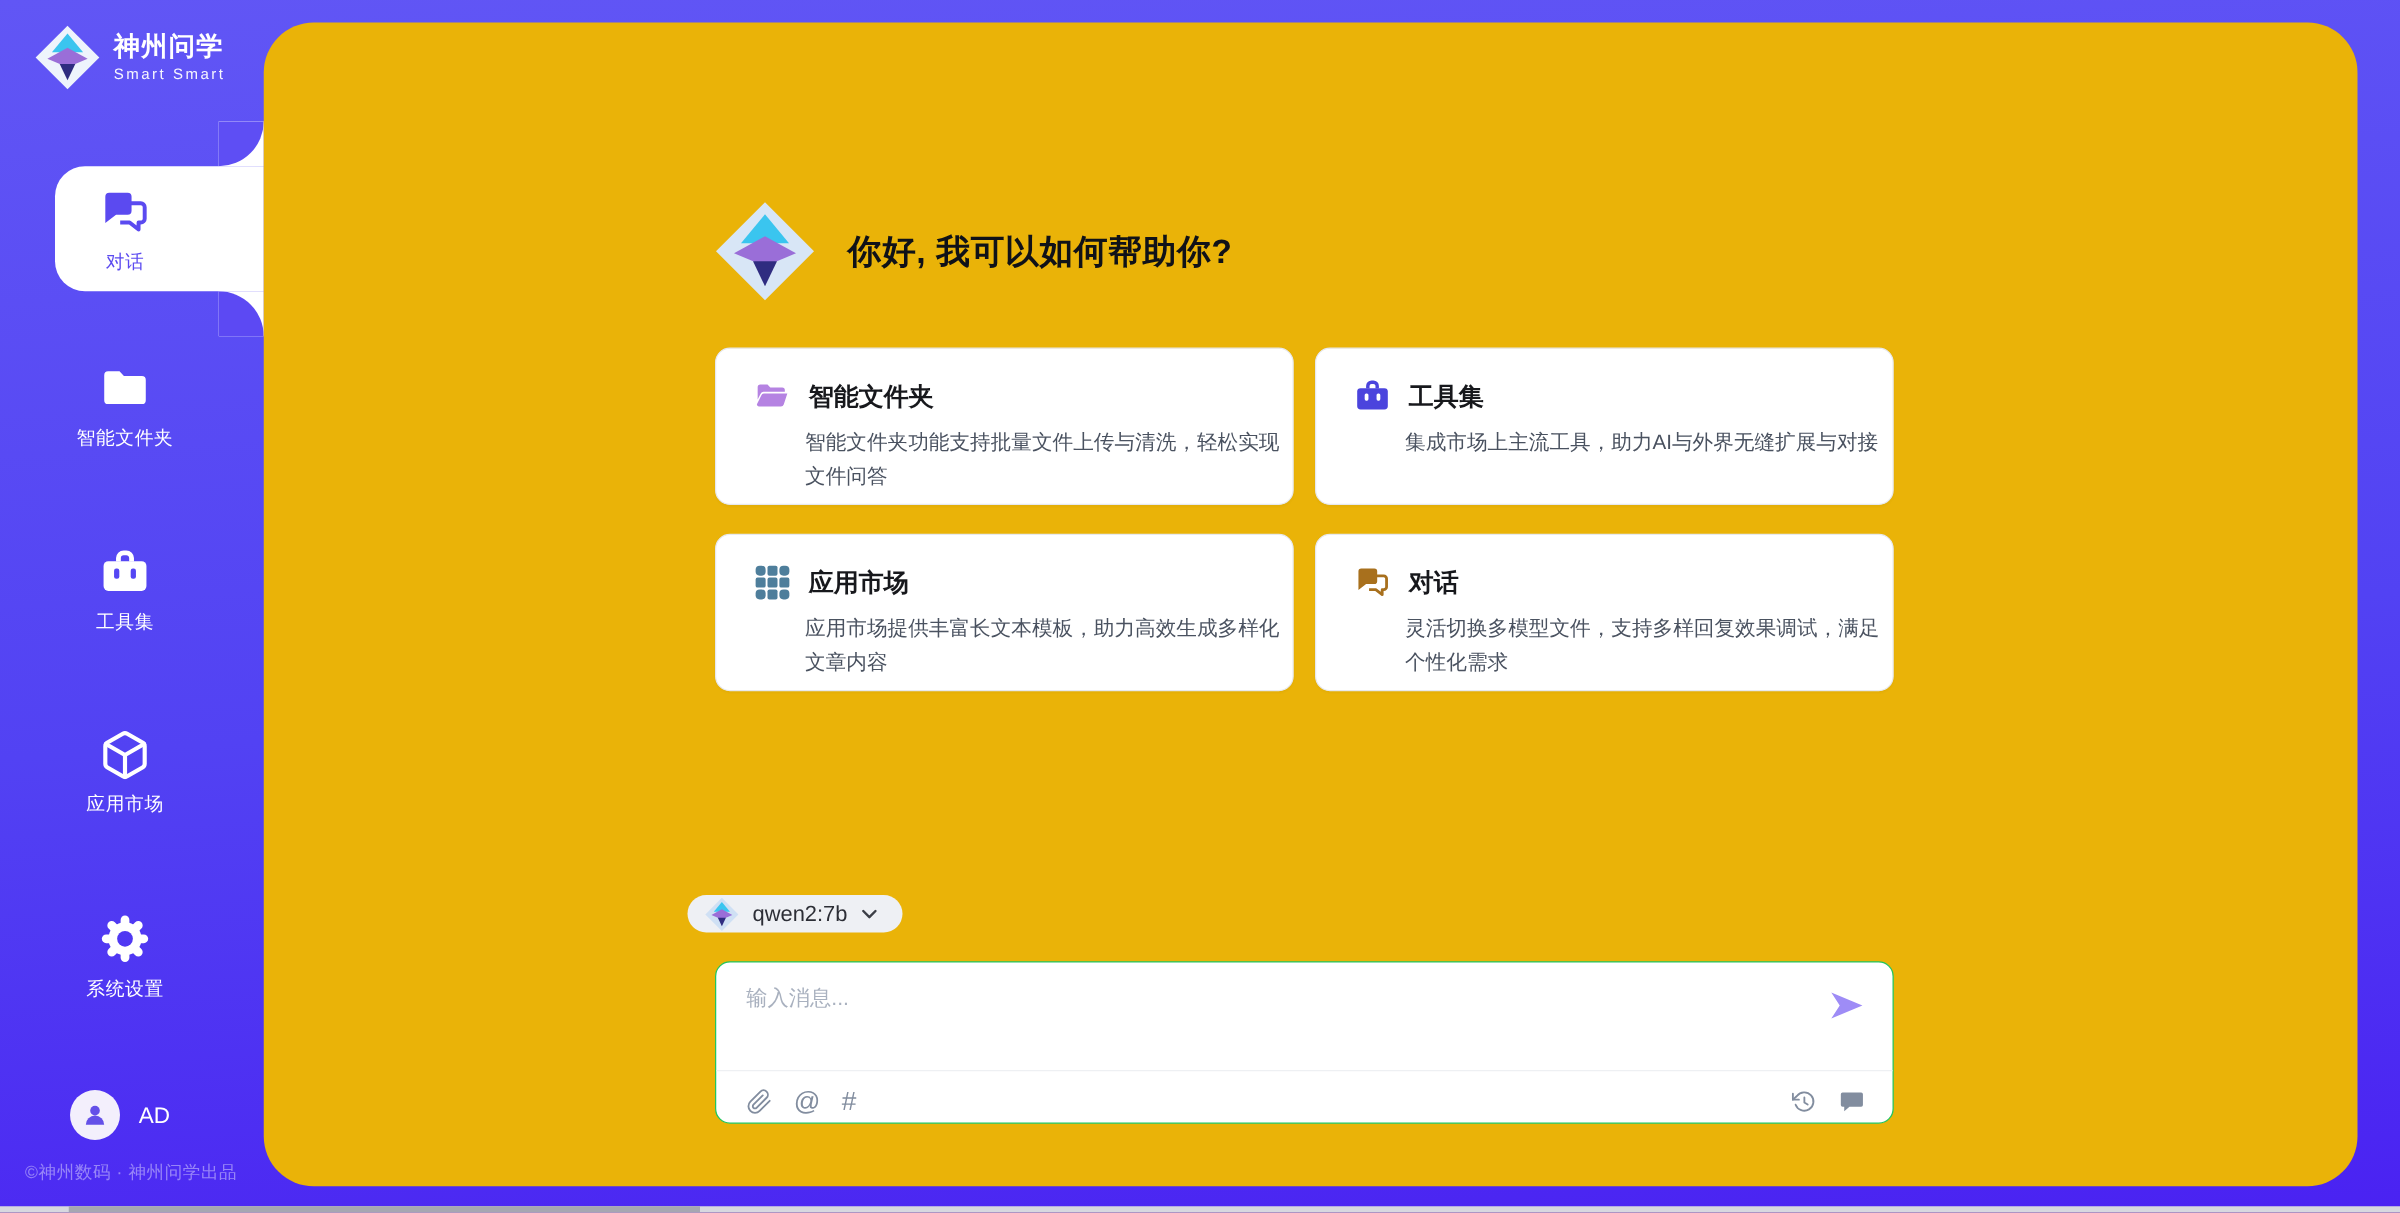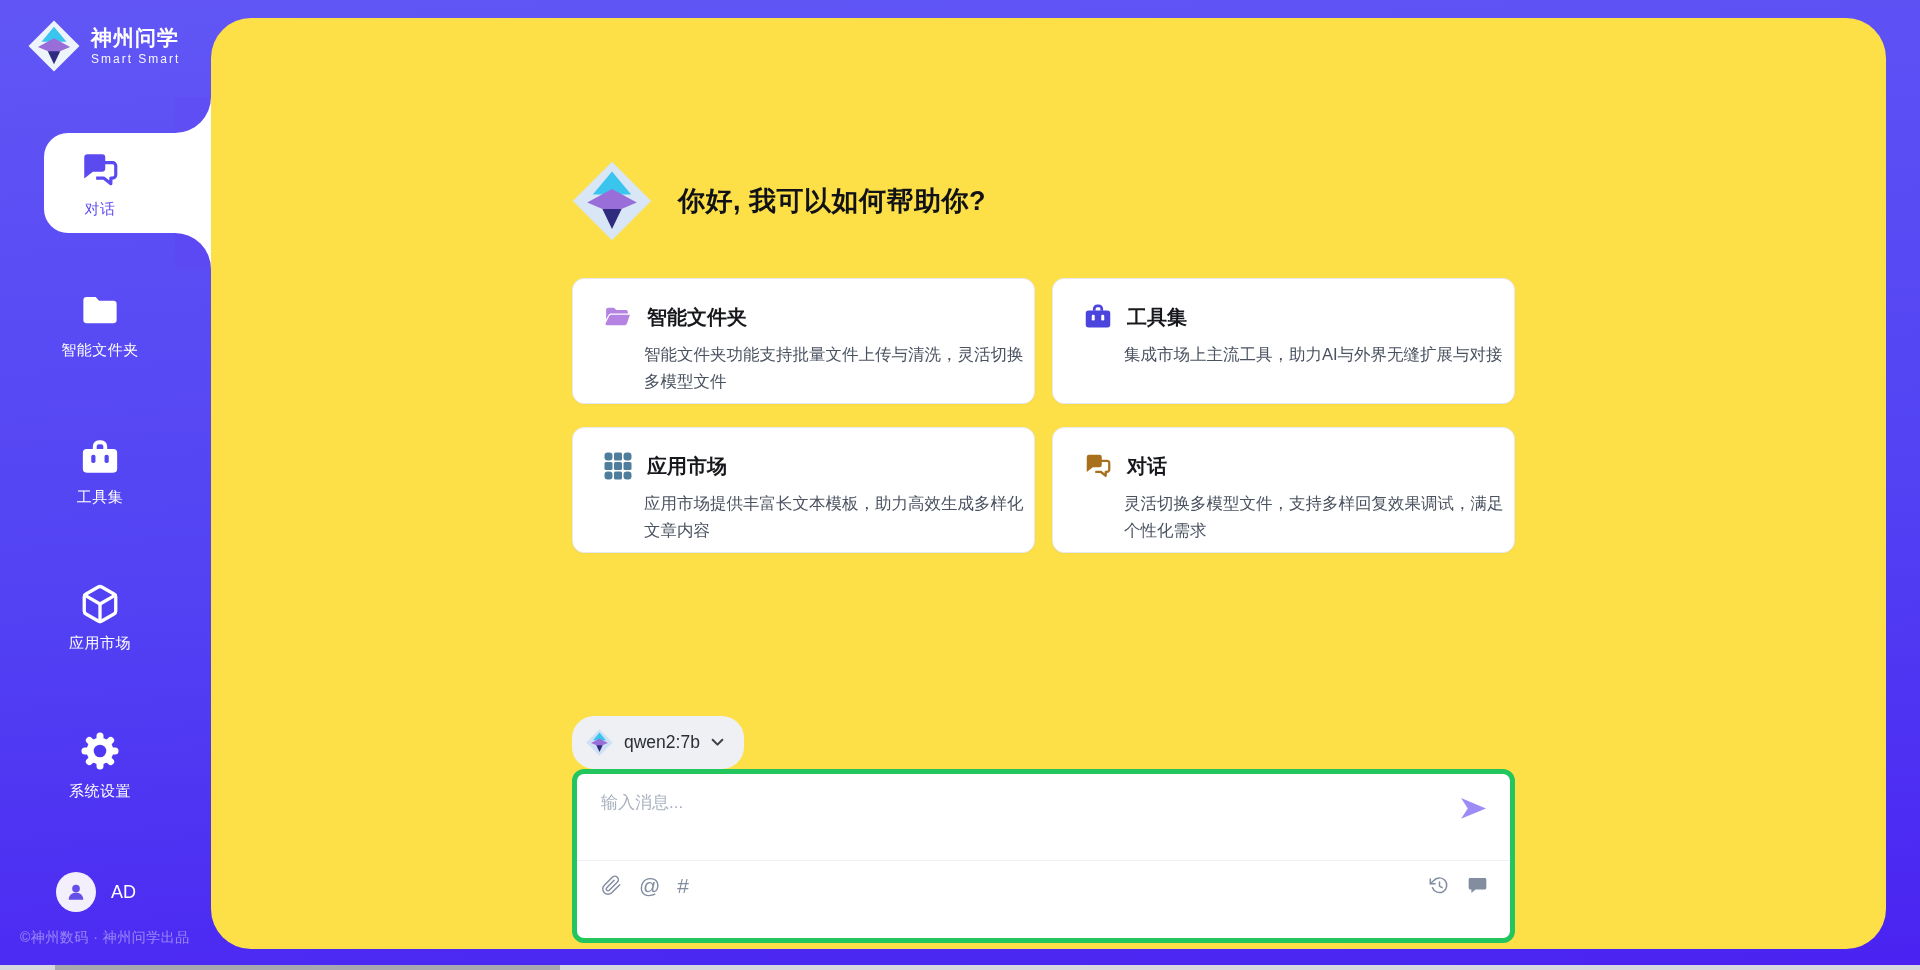--- a/index.html
+++ b/index.html
@@ -4,21 +4,21 @@
 <style>
   html,body{margin:0;padding:0;}
   body{
     width:1920px;height:970px;position:relative;overflow:hidden;
     background:linear-gradient(176deg,#6156f5 0%,#5242f3 55%,#4a22f2 100%);
     font-family:"Liberation Sans", sans-serif;
   }
   
   .content{
     position:absolute;left:211px;top:18px;width:1675px;height:931px;
-    background:#fde047;border-radius:40px;
+    background:#eab308;border-radius:40px;
   }
   
   .sidebar{position:absolute;left:0;top:0;width:211px;height:863px;}
   .brand{position:absolute;left:28px;top:20px;display:flex;align-items:center;gap:11px;color:#fff;}
   .brand-title{font-size:21px;font-weight:bold;letter-spacing:1px;line-height:24px;}
   .brand-sub{font-size:12px;letter-spacing:2px;opacity:.95;margin-top:2px;}
   .tab-blob{position:absolute;left:44px;top:133px;width:167px;height:100px;background:#fff;border-radius:24px 0 0 24px;}
   .fillet{position:absolute;left:175px;width:36px;height:36px;background:#fff;overflow:hidden;}
   .fillet-top{top:97px;}
   .fillet-bottom{top:233px;}
@@ -51,30 +51,30 @@
   .card{
     box-sizing:border-box;height:126px;background:#fff;border:1px solid #e7e9ee;border-radius:12px;
     padding:23px 26px 0 30px;cursor:pointer;box-shadow:0 1px 2px rgba(16,24,40,.03);
   }
   .card-head{display:flex;align-items:center;gap:14px;}
   .card-head svg{width:30px;height:30px;flex:0 0 auto;}
   .card-title{font-size:20px;font-weight:bold;color:#17181c;}
   .card-desc{margin:9px 0 0 41px;font-size:16.5px;line-height:27px;color:#4a5260;width:386px;}
   
   .model-pill{
-    position:absolute;left:361px;top:698px;height:53px;display:inline-flex;align-items:center;gap:11px;
+    position:absolute;left:339px;top:698px;height:30px;display:inline-flex;align-items:center;gap:11px;
     padding:0 20px 0 14px;background:#eef0f4;border-radius:22px;cursor:pointer;
   }
   .model-pill .dlogo{width:27px;height:27px;}
   .model-name{font-size:17.5px;color:#2c2e36;}
   .model-pill .chev{width:13px;height:9px;}
   
   .composer{
-    position:absolute;left:361px;top:751px;width:943px;height:174px;box-sizing:border-box;
-    background:#fff;border:5px solid #22c55e;border-radius:12px;
+    position:absolute;left:361px;top:751px;width:943px;height:130px;box-sizing:border-box;
+    background:#fff;border:1px solid #22c55e;border-radius:12px;
   }
   .composer textarea{
     position:absolute;left:22px;top:15px;width:850px;height:58px;border:none;outline:none;resize:none;
     font-size:17px;color:#333;background:transparent;font-family:"Liberation Sans",sans-serif;
   }
   .composer textarea::placeholder{color:#a9b1bf;}
   .send-btn{position:absolute;right:23px;top:23px;width:27px;height:23px;cursor:pointer;background:none;border:none;padding:0;}
   .composer-divider{position:absolute;left:0;right:0;top:86px;height:1px;background:#eef0f3;}
   .composer-toolbar{position:absolute;left:24px;right:22px;top:87px;height:48px;display:flex;align-items:center;gap:17px;color:#828d9f;}
   .composer-toolbar .tool{cursor:pointer;display:flex;align-items:center;color:#828d9f;background:none;border:none;padding:0;}
@@ -198,21 +198,21 @@
   <div class="cards">
 
     <div class="card">
       <div class="card-head">
         <svg viewBox="0 0 24 24" style="color:#b583e2" fill="currentColor">
           <path d="M2.5 6.2A1.7 1.7 0 0 1 4.2 4.5h4.6l1.8 1.9h7.6a1.7 1.7 0 0 1 1.7 1.7v1H6.4a2.3 2.3 0 0 0-2.1 1.4L2.5 14V6.2z"></path>
           <path d="M6.6 10.2h14.9l-2.3 7a1.9 1.9 0 0 1-1.8 1.3H3.2a1.2 1.2 0 0 1-1.1-1.6l2.7-5.4a2 2 0 0 1 1.8-1.3z"></path>
         </svg>
         <span class="card-title">智能文件夹</span>
       </div>
-      <div class="card-desc">智能文件夹功能支持批量文件上传与清洗，灵活切换多模型文件</div>
+      <div class="card-desc">智能文件夹功能支持批量文件上传与清洗，轻松实现文件问答</div>
     </div>
 
     <div class="card">
       <div class="card-head">
         <svg viewBox="0 0 24 24" style="color:#4b44dd">
           <defs>
               <mask id="slots-b">
                 <rect width="24" height="24" fill="#fff"></rect>
                 <rect x="7" y="10.2" width="2.4" height="4.6" rx="1" fill="#000"></rect>
                 <rect x="14.6" y="10.2" width="2.4" height="4.6" rx="1" fill="#000"></rect>

